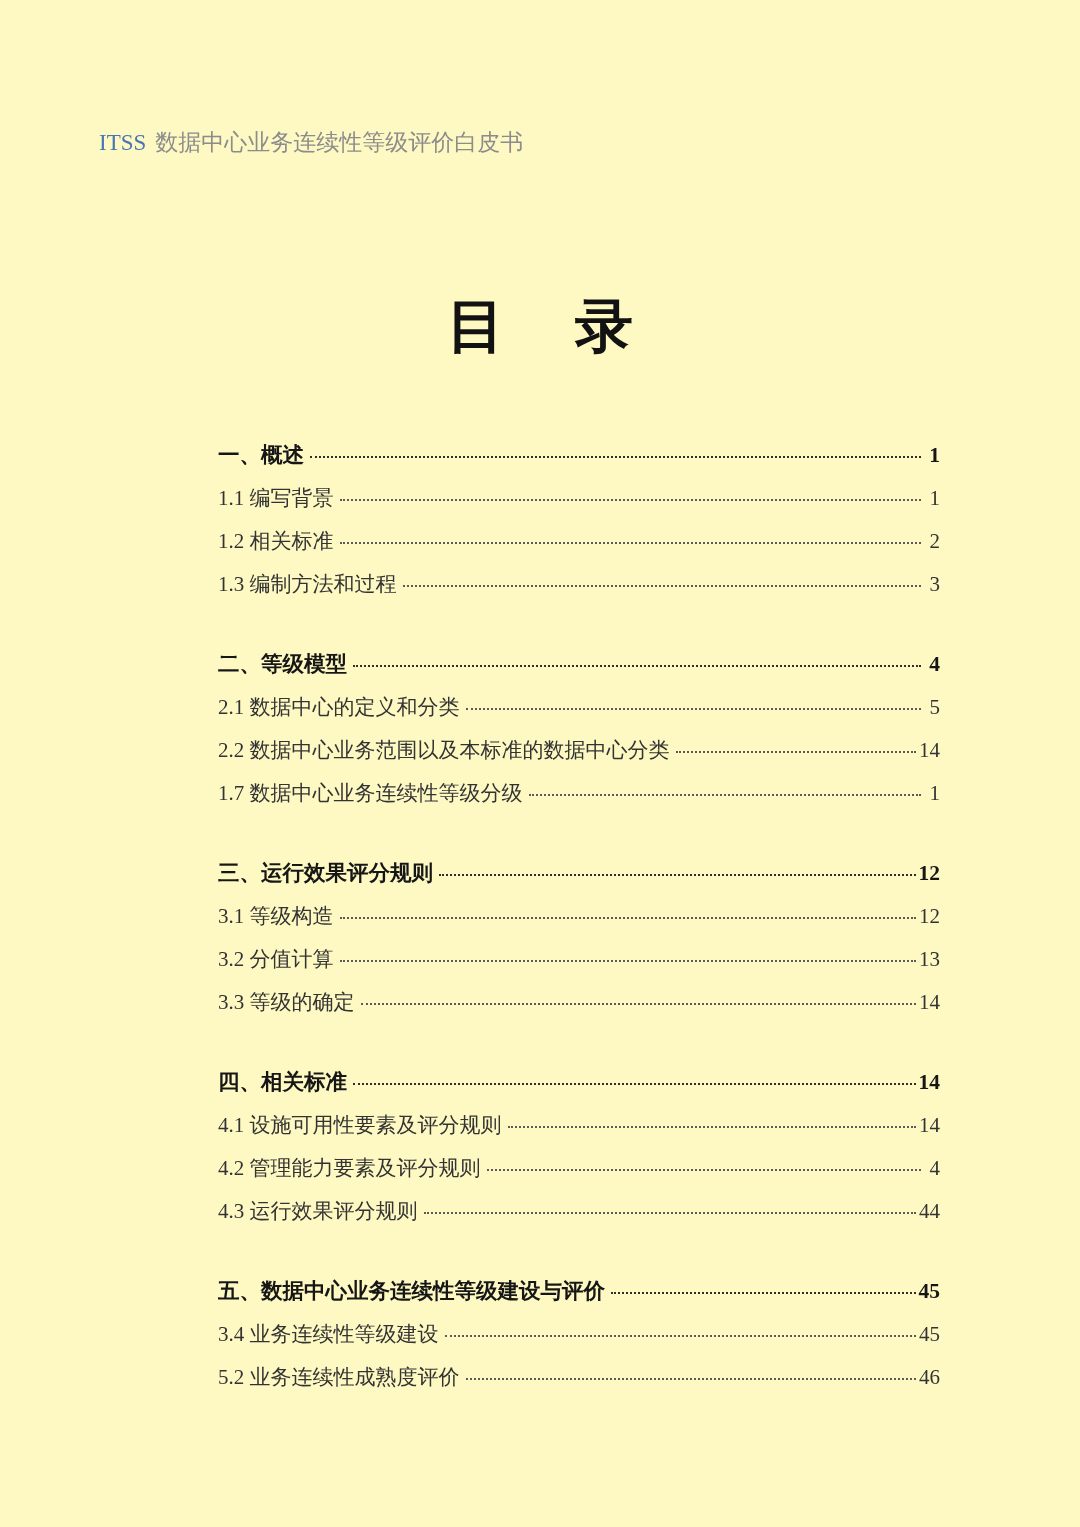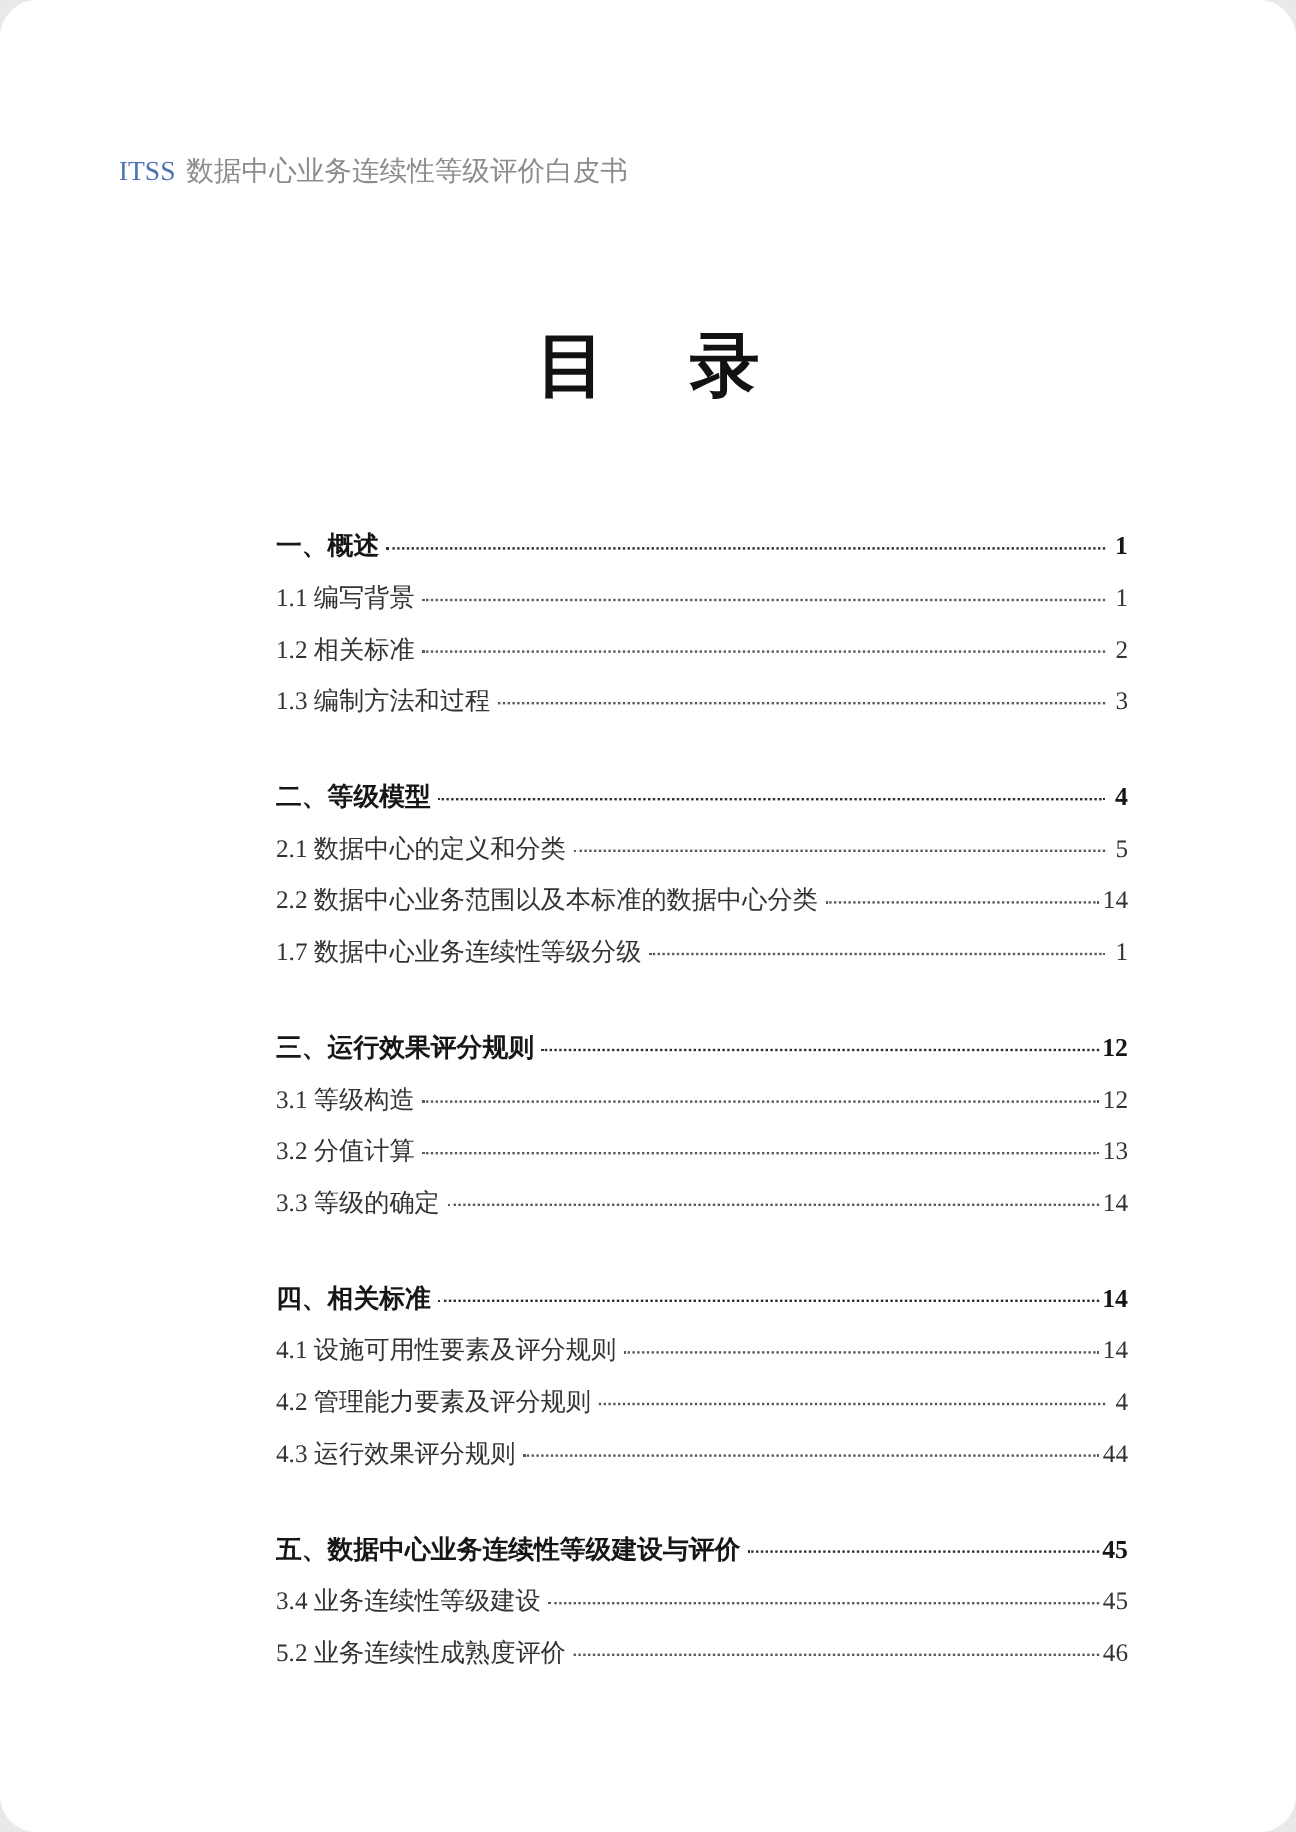--- a/index.html
+++ b/index.html
@@ -1,42 +1,41 @@
 <!DOCTYPE html>
 <html><head>
 <meta charset="utf-8">
 <style>
   html, body { margin: 0; padding: 0; background: #e9e9e9; }
   .page {
     position: relative;
     width: 1080px;
     height: 1527px;
     margin: 0 auto;
-    background: #ffffff;
+    background: #fef9c3;
     font-family: "Liberation Serif", "DejaVu Serif", serif;
     overflow: hidden;
-    border-radius: 31px;
   }
   .doc-header {
     position: absolute;
     left: 99px;
     top: 128px;
     font-size: 23px;
     line-height: 30px;
     color: #8c8c8c;
     white-space: nowrap;
   }
   .doc-header .brand {
     color: #4a74b4;
     margin-right: 9px;
   }
   .doc-title {
     position: absolute;
     left: 0;
-    top: 266px;
+    top: 288px;
     width: 100%;
     text-align: center;
     font-size: 58px;
     font-weight: 700;
     color: #121212;
     letter-spacing: 6px;
     text-indent: 6px; 
   }
   .toc {
     position: absolute;
@@ -47,21 +46,21 @@
     color: #333333;
   }
   .toc-group + .toc-group { margin-top: 37px; }
   .row {
     display: flex;
     align-items: baseline;
     height: 43px;
     line-height: 43px;
     white-space: nowrap;
   }
-  .row .label { flex: 0 0 auto; margin-left: 12px; }
+  .row .label { flex: 0 0 auto; }
   .row .dots {
     flex: 1 1 auto;
     border-bottom: 2px dotted #5a5a5a;
     margin: 0 3px 0 6px;
     position: relative;
     top: -4px;
     min-width: 20px;
   }
   .row .pg {
     flex: 0 0 auto;

